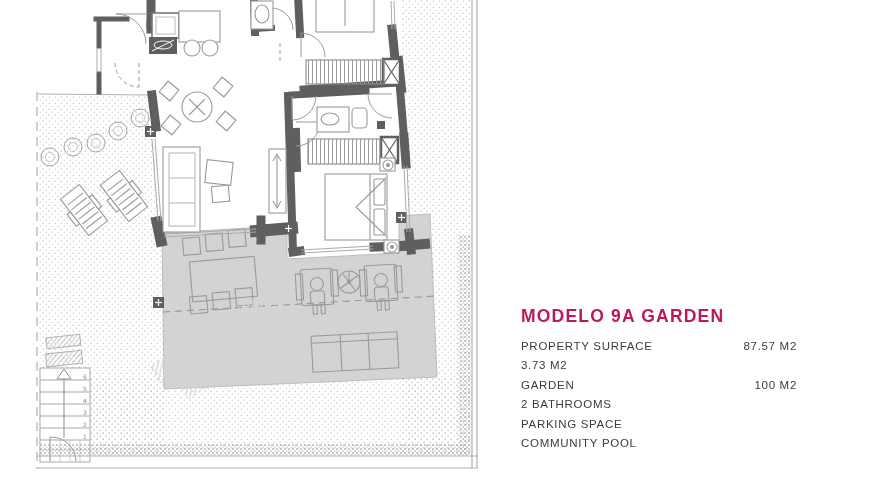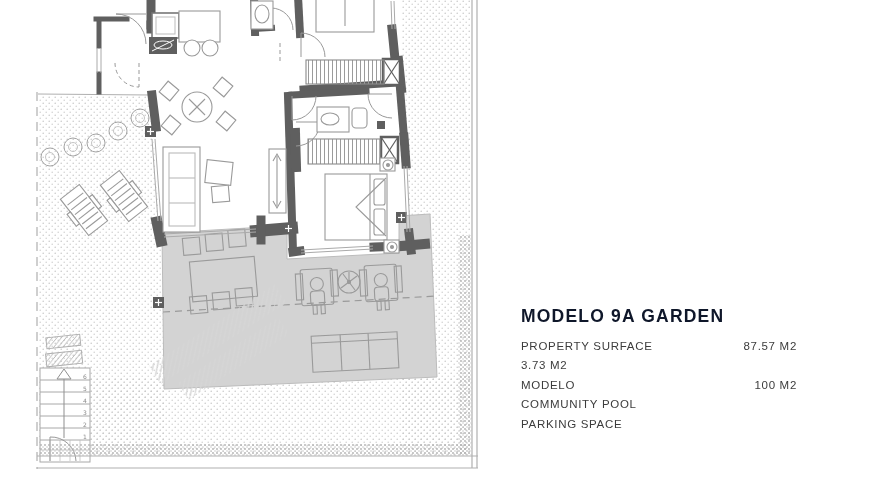--- a/index.html
+++ b/index.html
@@ -1,21 +1,21 @@
 <!DOCTYPE html>
 <html><head>
 <meta charset="utf-8">
 <style>
   html,body{margin:0;padding:0;background:#ffffff;}
   body{width:882px;height:504px;position:relative;overflow:hidden;
        font-family:"Liberation Sans","DejaVu Sans",sans-serif;}
   .plan-wrap{position:absolute;left:0;top:0;width:500px;height:504px;}
   svg text{font-family:"DejaVu Sans",sans-serif;}
   .info-panel{position:absolute;left:521px;top:306px;width:276px;color:#1d1d1d;}
-  .info-title{font-size:17.5px;font-weight:bold;letter-spacing:1.2px;color:#0f172a;margin:0 0 10px 0;}
+  .info-title{font-size:17.5px;font-weight:bold;letter-spacing:1.2px;color:#be185d;margin:0 0 10px 0;}
   .info-rows{display:flex;flex-direction:column;}
   .info-row{display:flex;justify-content:space-between;align-items:baseline;
             font-size:11.5px;letter-spacing:0.7px;color:#3c3c3c;line-height:19.4px;height:19.4px;}
   .info-row .lbl{white-space:nowrap;}
   .info-row .val{white-space:nowrap;text-align:left;color:#3c3c3c;}
 </style>
 </head>
 <body>
 
 <div class="plan-wrap">
@@ -403,25 +403,29 @@
   <h1 class="info-title">MODELO 9A GARDEN</h1>
   <div class="info-rows">
     <div class="info-row">
       <span class="lbl">PROPERTY SURFACE</span>
       <span class="val">87.57 M2</span>
     </div>
     <div class="info-row">
       <span class="val">3.73 M2</span>
     </div>
     <div class="info-row">
-      <span class="lbl">MODELO</span>
+      <span class="lbl">GARDEN</span>
       <span class="val">100 M2</span>
+    </div>
+    <div class="info-row">
+      <span class="lbl">2 BATHROOMS</span>
+      <span class="val"></span>
+    </div>
+    <div class="info-row">
+      <span class="lbl">PARKING SPACE</span>
+      <span class="val"></span>
     </div>
     <div class="info-row">
       <span class="lbl">COMMUNITY POOL</span>
       <span class="val"></span>
     </div>
-    <div class="info-row">
-      <span class="lbl">PARKING SPACE</span>
-      <span class="val"></span>
-    </div>
   </div>
 </div>
 
 </body></html>

